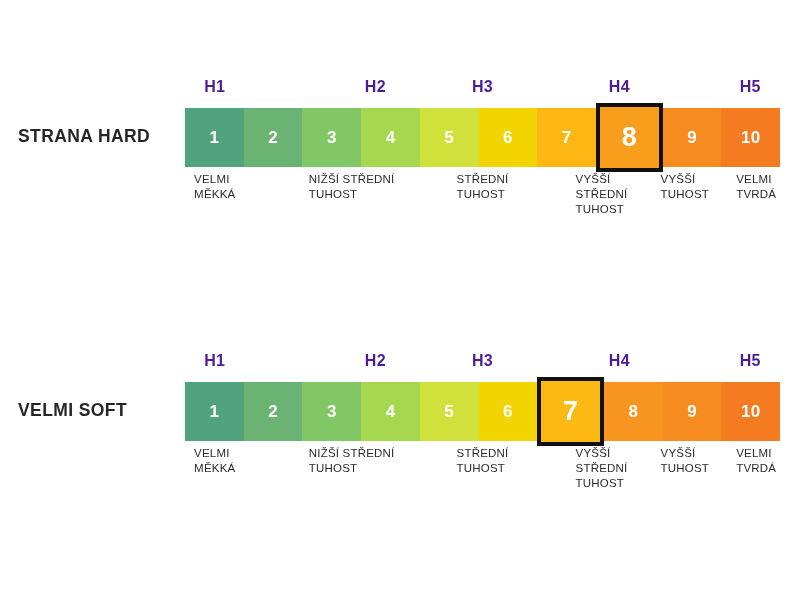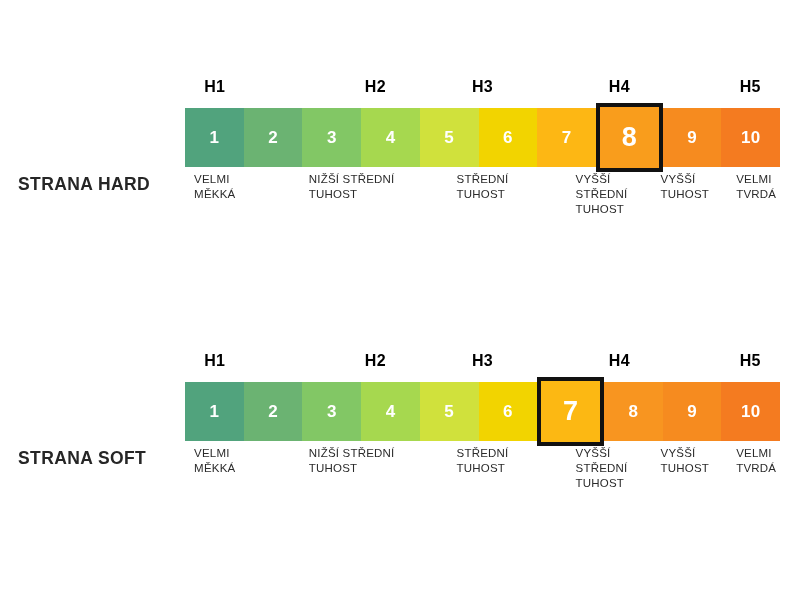--- a/index.html
+++ b/index.html
@@ -29,37 +29,36 @@
     left: 18px;
     top: 56px;
     width: 160px;
     font-size: 17.5px;
     font-weight: bold;
     letter-spacing: 0.4px;
     color: #262626;
     line-height: 20px;
     text-align: left;
     white-space: nowrap;
-    margin-top: 48px;
   }
 
   
   .group-headers {
     position: absolute;
     left: 185px;
     top: 8px;
     width: 595px;
     height: 24px;
   }
   .group-header {
     position: absolute;
     top: 0;
     font-size: 16px;
     font-weight: bold;
-    color: #000000;
+    color: #4c1d95;
     letter-spacing: 0.3px;
     transform: translateX(-50%);
     white-space: nowrap;
   }
 
   
   .bar {
     position: absolute;
     left: 185px;
     top: 38px;
@@ -143,21 +142,21 @@
 STŘEDNÍ
 TUHOST</div>
       <div class="caption" style="left: 84%;">VYŠŠÍ
 TUHOST</div>
       <div class="caption" style="left: 96%;">VELMI
 TVRDÁ</div>
     </div>
 </div>
 
 <div class="scale-block" id="block-soft">
-  <div class="row-label">STRANA SOFT</div>
+  <div class="row-label">VELMI SOFT</div>
   <div class="group-headers">
       <div class="group-header" style="left: 5%;">H1</div>
       <div class="group-header" style="left: 32%;">H2</div>
       <div class="group-header" style="left: 50%;">H3</div>
       <div class="group-header" style="left: 73%;">H4</div>
       <div class="group-header" style="left: 95%;">H5</div>
     </div>
   <div class="bar">
       <div class="cell" style="background: rgb(81, 163, 125);">1</div>
       <div class="cell" style="background: rgb(107, 179, 114);">2</div>

